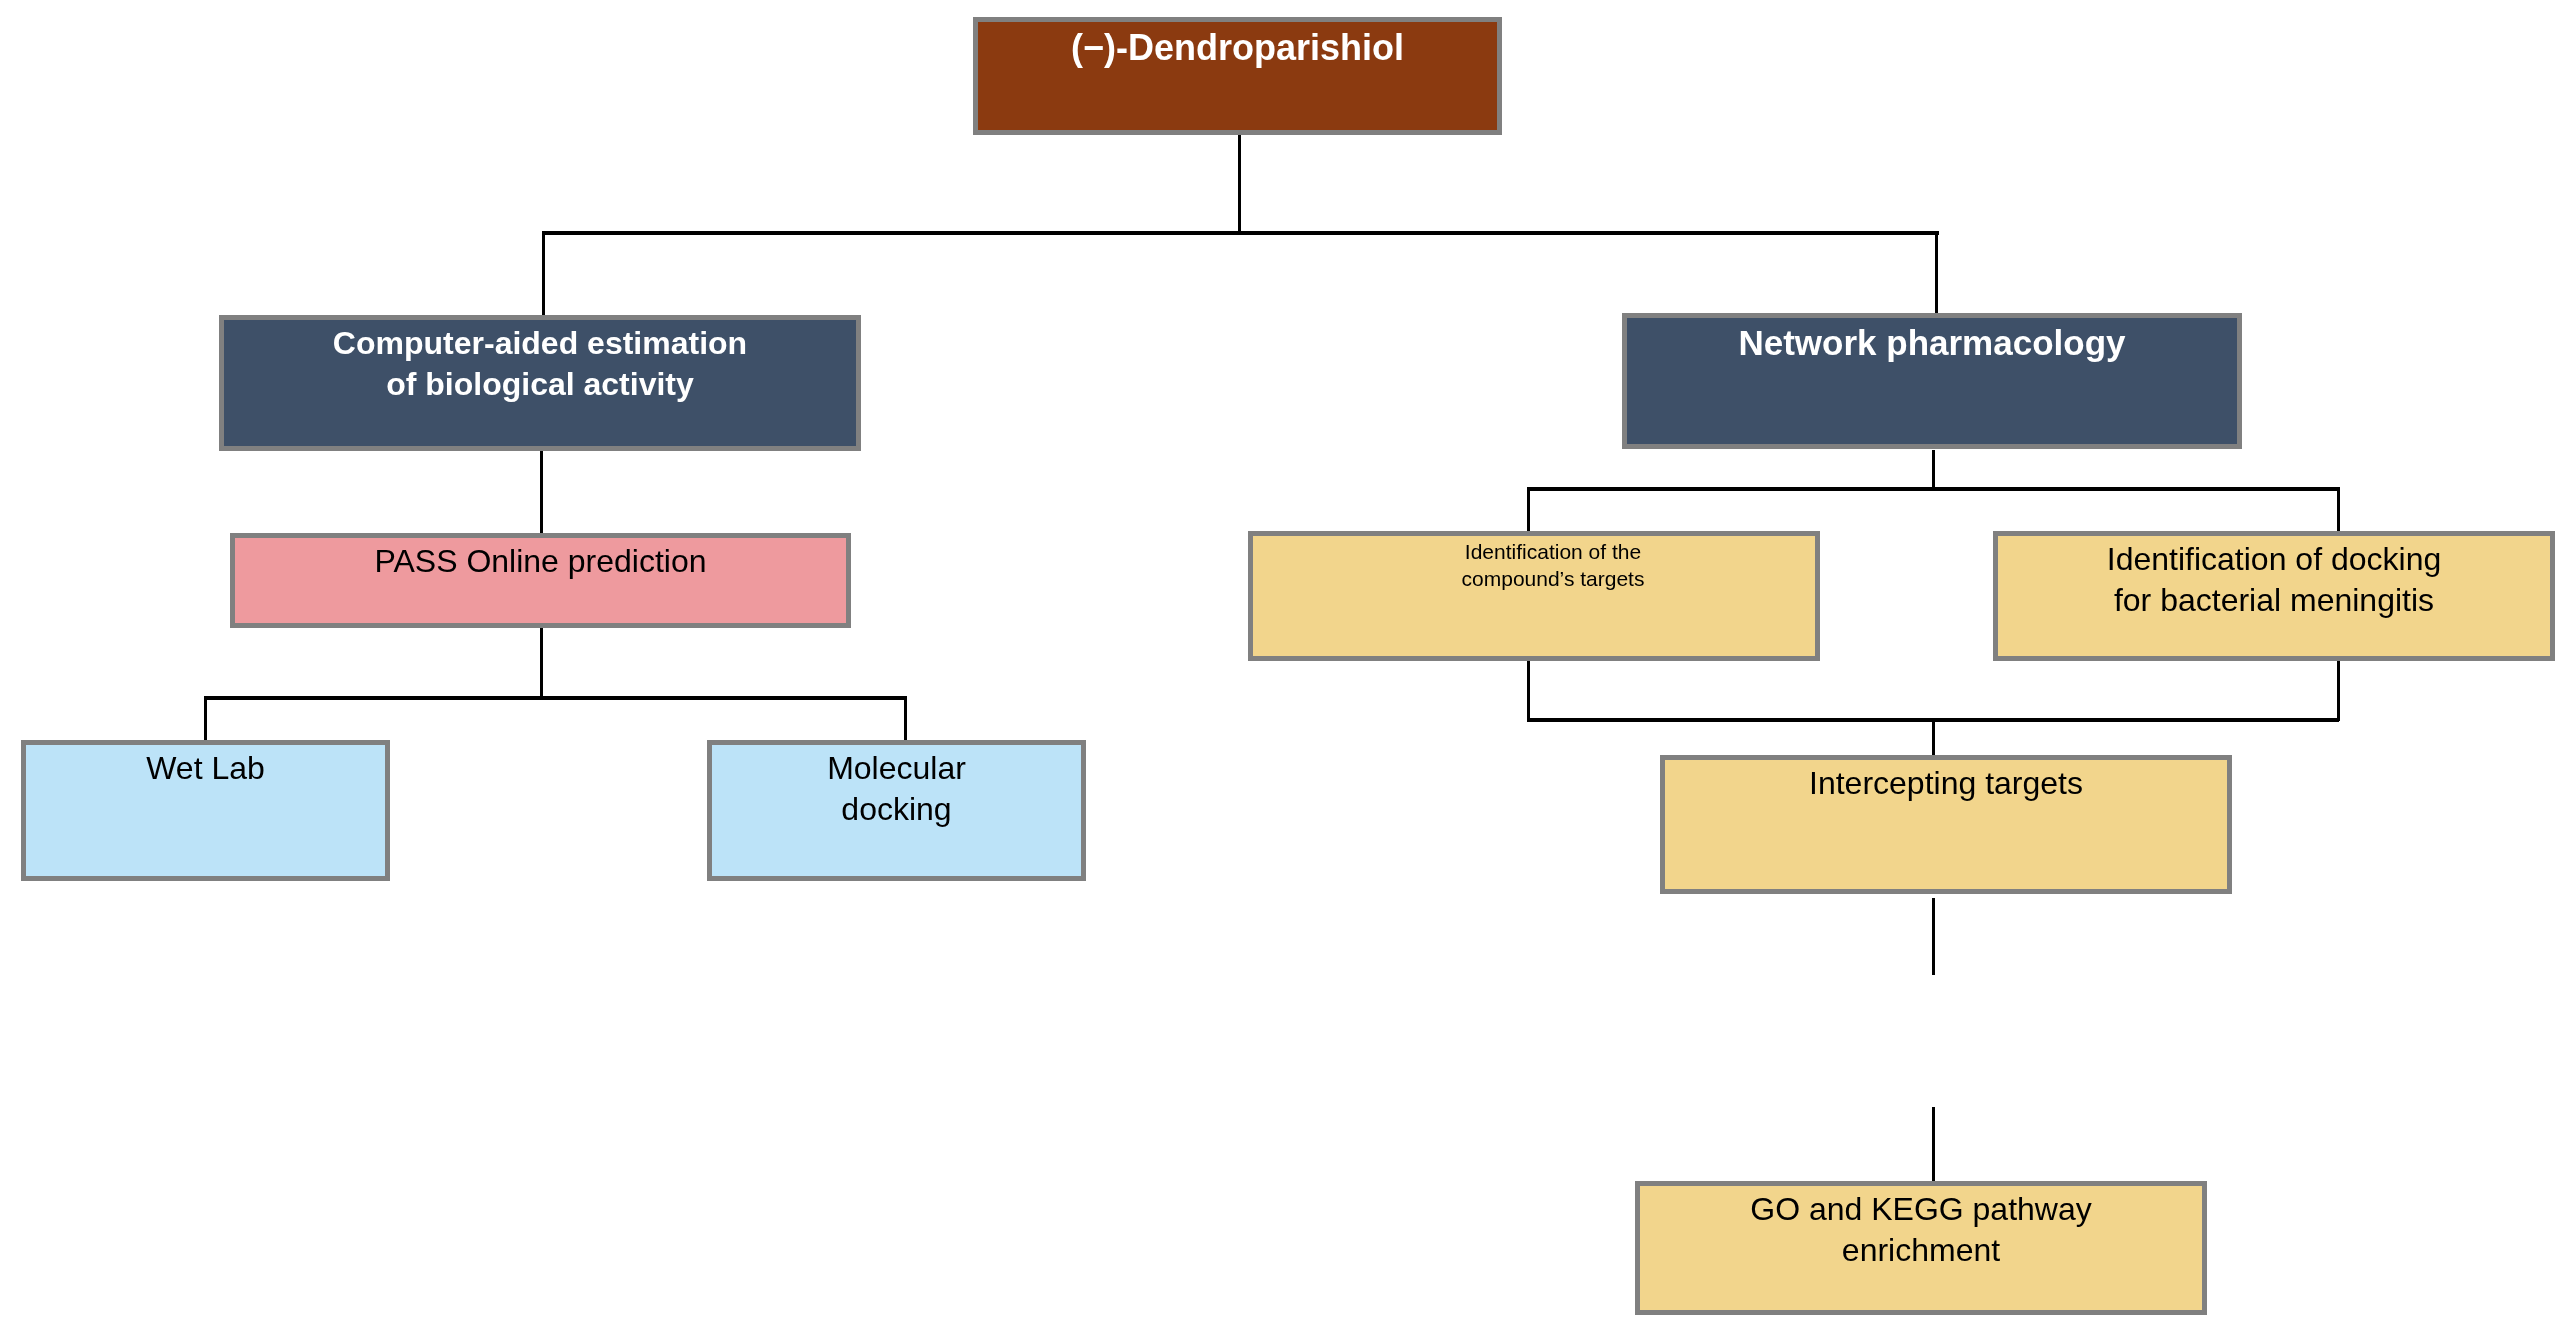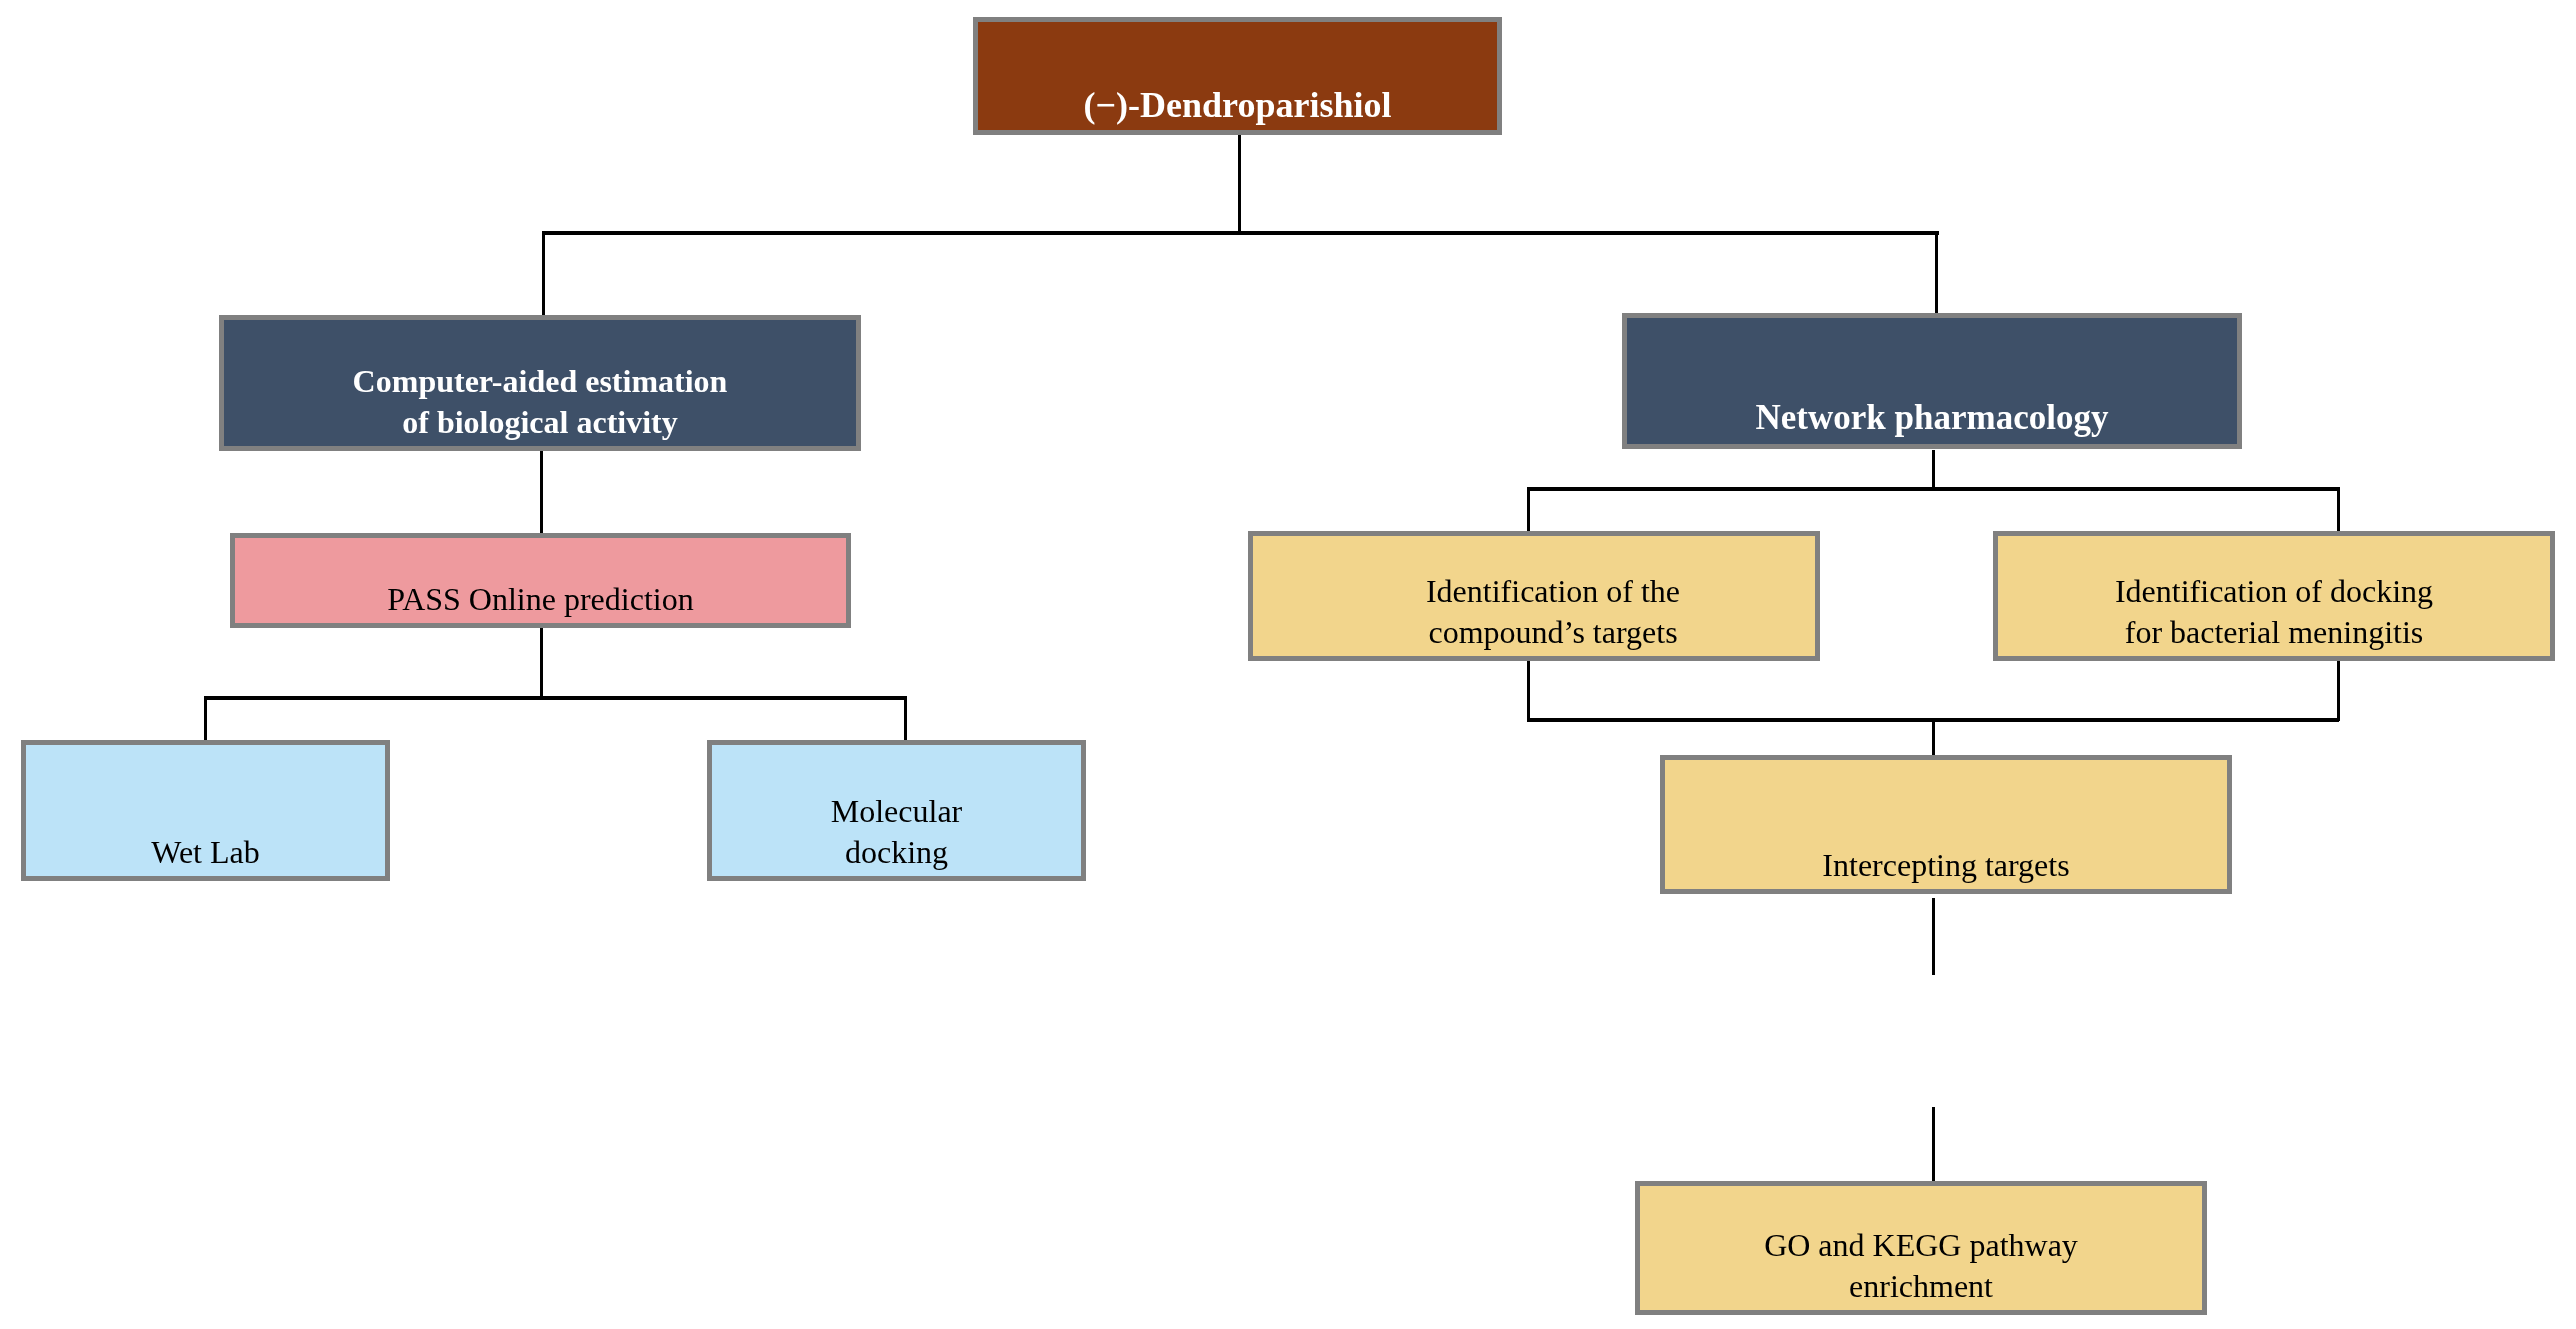--- a/index.html
+++ b/index.html
@@ -13,28 +13,27 @@
     height: 1329px;
     background: #ffffff;
     overflow: hidden;
     font-family: "Liberation Sans", sans-serif;
   }
   .node {
     position: absolute;
     box-sizing: border-box;
     border: 5.6px solid #808080;
     display: flex;
-    align-items: flex-end;
+    align-items: flex-start;
     justify-content: center;
     text-align: center;
     z-index: 3;
     color: #000000;
     line-height: 1.28;
     padding: 2.8px 7px;
-    font-family: Liberation Serif, serif;
   }
   .node .label {
     display: block;
     width: 100%;
     white-space: pre-line;
   }
   
   .n-root   { background: #8B3A10; color: #ffffff; font-weight: bold; }
   .n-stage  { background: #3E5068; color: #ffffff; font-weight: bold; }
   .n-pink   { background: #EE9A9E; color: #000000; }
@@ -103,21 +102,21 @@
 
   <div class="node n-pink" style="left:230px; top:533px; width:621px; height:95px; font-size:32px;">
     <span class="label">PASS Online prediction</span>
   </div>
 
   <div class="node n-blue" style="left:707px; top:740px; width:379px; height:141px; font-size:32px;">
     <span class="label">Molecular
 docking</span>
   </div>
 
-  <div class="node n-tan" style="left:1248px; top:531px; width:572px; height:130px; font-size:32px;padding-left:45px;">
+  <div class="node n-tan" style="left:1248px; top:531px; width:572px; height:130px; font-size:21px;padding-left:45px;">
     <span class="label">Identification of the
 compound’s targets</span>
   </div>
 
   <div class="node n-tan" style="left:1993px; top:531px; width:562px; height:130px; font-size:32px;">
     <span class="label">Identification of docking
 for bacterial meningitis</span>
   </div>
 
   <div class="node n-tan" style="left:1635px; top:755px; width:572px; height:139px; font-size:32px;margin-left:25px;">

